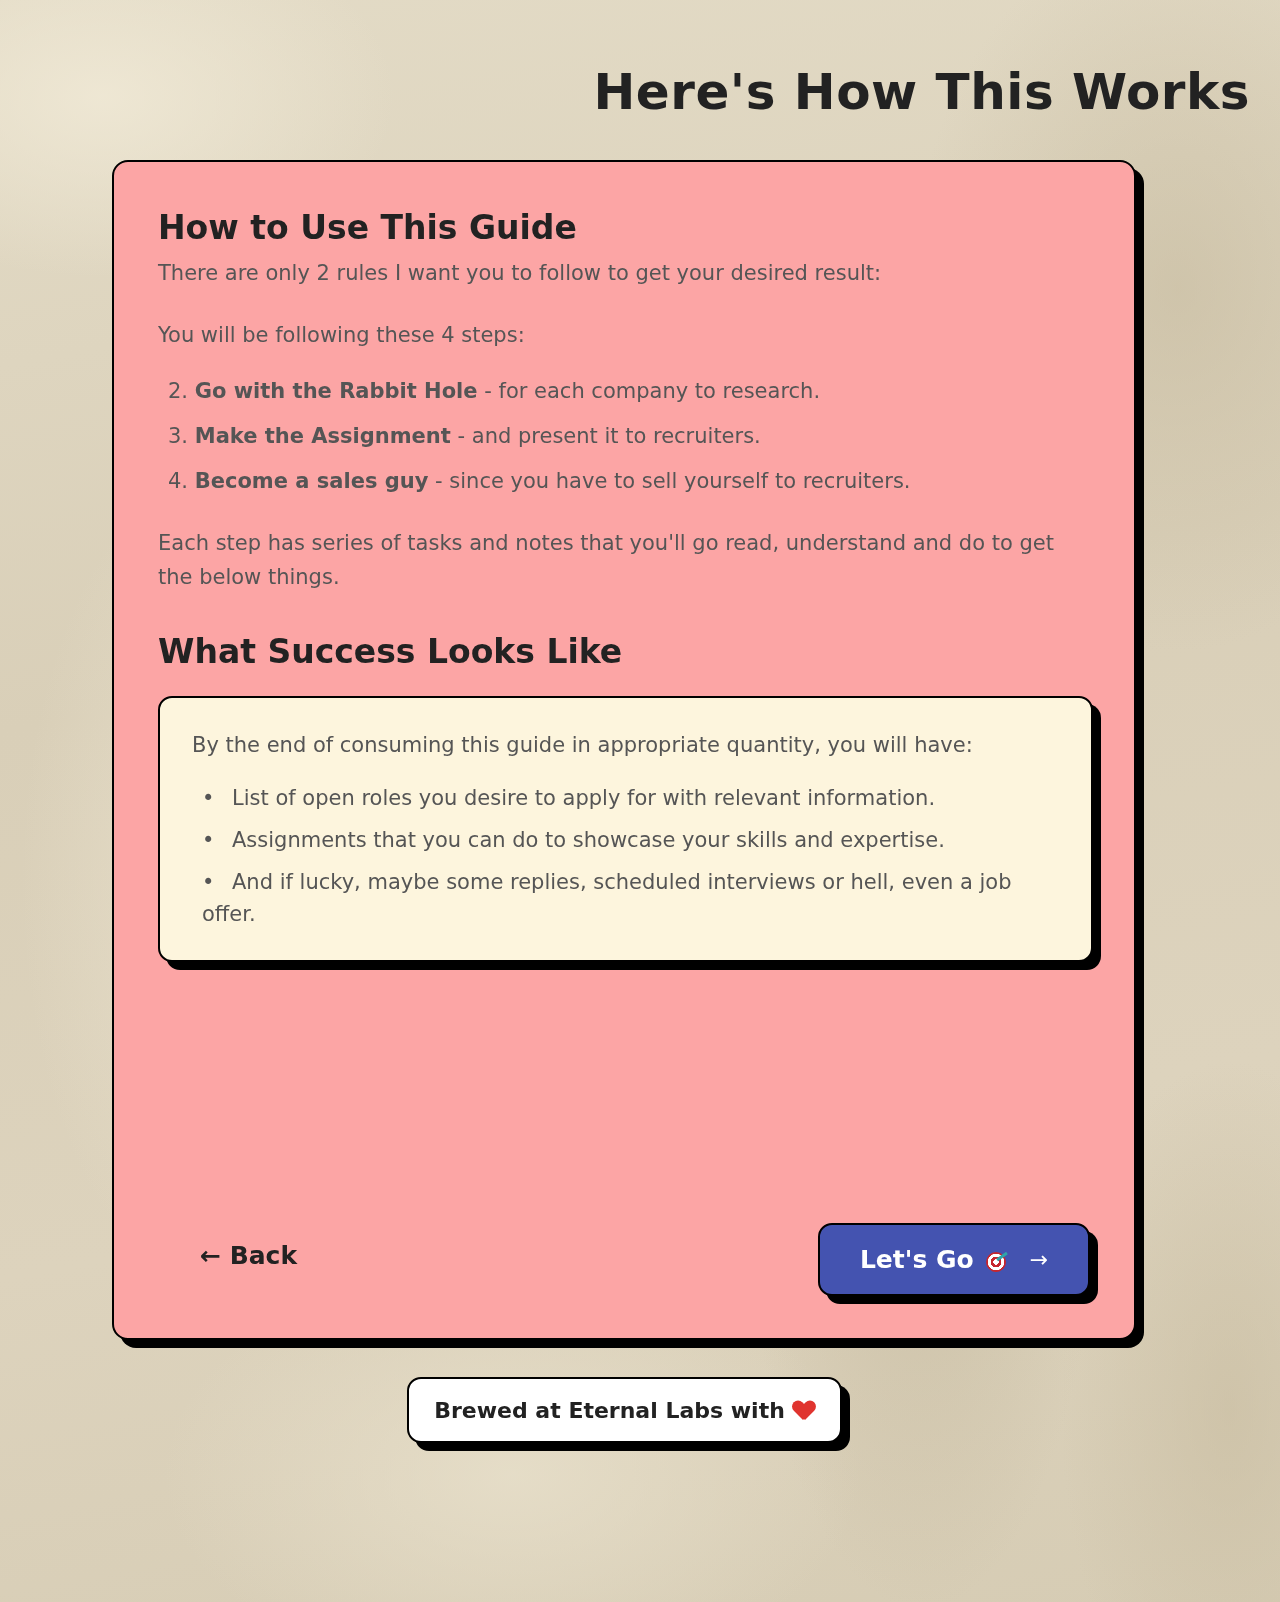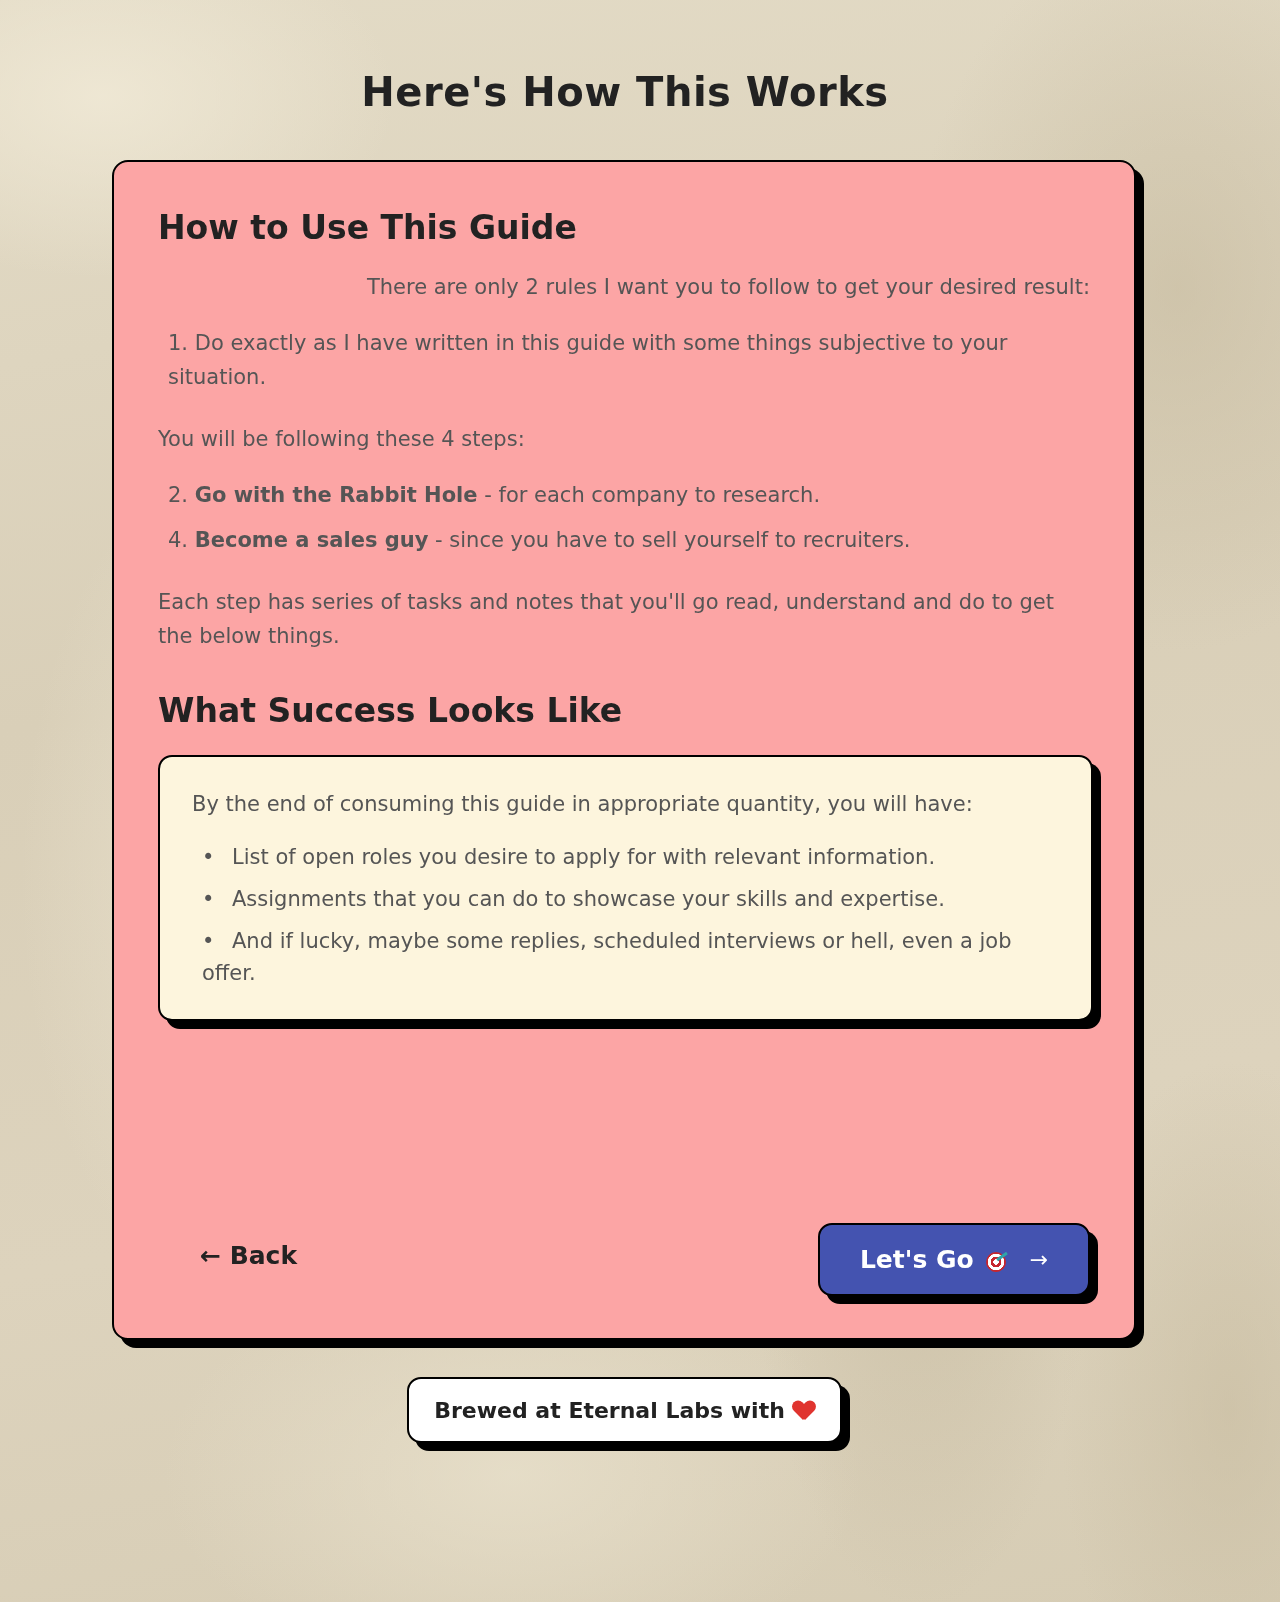--- a/index.html
+++ b/index.html
@@ -17,22 +17,22 @@
         radial-gradient(ellipse 240px 500px at 96% 88%, rgba(200,188,160,0.6), rgba(200,188,160,0) 70%),
         linear-gradient(170deg, #e3dbc6 0%, #d9cfb8 40%, #ddd3bd 70%, #d6ccb4 100%);
       position: relative;
     }
 
     .page-title {
       position: absolute;
       top: 60px;
       left: 0;
       width: 1250px;
-      text-align: center;
-      font-size: 40px;
+      text-align: right;
+      font-size: 50px;
       font-weight: bold;
       color: #222222;
       letter-spacing: 0.5px;
       line-height: 64px;
     }
 
     .card {
       position: absolute;
       left: 112px;
       top: 160px;
@@ -51,21 +51,21 @@
       color: #222222;
       line-height: 44px;
     }
     .h-guide { margin-top: 4px; }
 
     .para {
       font-size: 21px;
       line-height: 34px;
       color: #555555;
     }
-    .intro { margin-top: 20px; text-align: right; }
+    .intro { margin-top: 6px; }
 
     .rules { list-style: none; margin-top: 22px; padding-left: 10px; }
     .rules li {
       font-size: 21px;
       line-height: 34px;
       margin-bottom: 12px;
       color: #555555;
     }
 
     .steps-intro { margin-top: 28px; }
@@ -209,32 +209,32 @@
 
 <h1 class="page-title">Here's How This Works</h1>
 
 <div class="card">
 
   <h2 class="section-heading h-guide">How to Use This Guide</h2>
 
   <p class="para intro">There are only 2 rules I want you to follow to get your desired result:</p>
 
   <ol class="rules">
-    <li>
-      <span>1.</span>
-      <span>Do exactly as I have written in this guide with some things subjective to your situation.</span>
-    </li>
   </ol>
 
   <p class="para steps-intro">You will be following these 4 steps:</p>
 
   <ol class="steps">
     <li>
       <span>2.</span>
       <b>Go with the Rabbit Hole</b><span> - for each company to research.</span>
+    </li>
+    <li>
+      <span>3.</span>
+      <b>Make the Assignment</b><span> - and present it to recruiters.</span>
     </li>
     <li>
       <span>4.</span>
       <b>Become a sales guy</b><span> - since you have to sell yourself to recruiters.</span>
     </li>
   </ol>
 
   <p class="para each-step">Each step has series of tasks and notes that you'll go read, understand and do to get the below things.</p>
 
   <h2 class="section-heading h-success">What Success Looks Like</h2>

